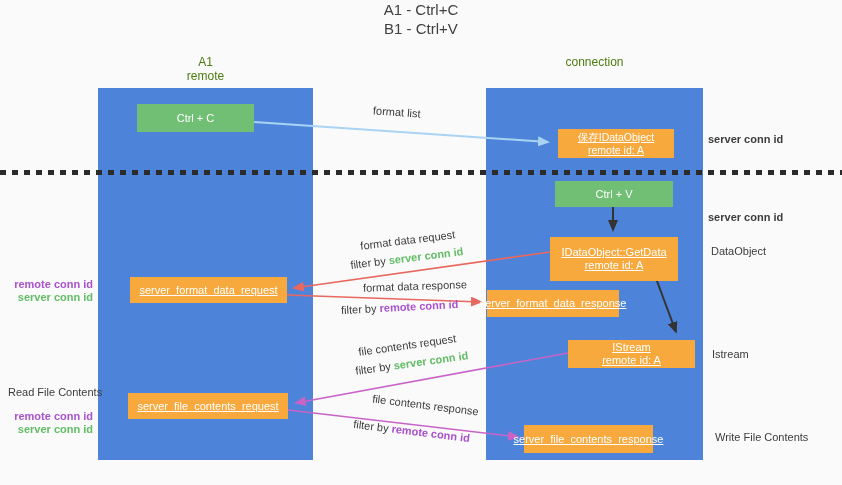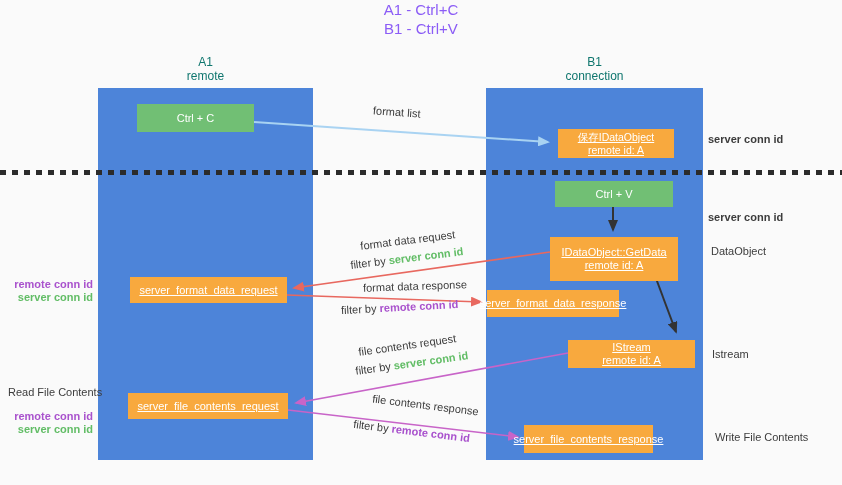--- a/index.html
+++ b/index.html
@@ -5,24 +5,24 @@
   html,body{margin:0;padding:0;background:#fafafa;}
   #canvas{
     position:relative;width:842px;height:485px;overflow:hidden;
     background:#fafafa;
     font-family:"Liberation Sans", sans-serif;
     color:#3c3c3c;
   }
   .abs{position:absolute;}
   .title{
     left:0;top:8;width:842px;text-align:center;
-    font-size:15px;line-height:19px;color:#8b5cf6;
+    font-size:15px;line-height:19px;color:#404040;
   }
   .lane-header{
-    text-align:center;font-size:12px;line-height:14px;color:#0f766e;top:55px;
+    text-align:center;font-size:12px;line-height:14px;color:#4d7c0f;top:55px;
   }
   .lane{
     background:#4d84d9;top:88px;height:372px;
   }
   #lane-a{left:98px;width:215px;}
   #lane-b{left:486px;width:217px;}
   #lane-a-header{left:98px;width:215px;}
   #lane-b-header{left:486px;width:217px;}
   .divider{
     left:0;top:170px;width:842px;height:5px;
@@ -86,21 +86,20 @@
   <div class="abs title">
     <div>A1 - Ctrl+C</div>
     <div>B1 - Ctrl+V</div>
   </div>
 
   <div class="abs lane-header" id="lane-a-header">
     <div>A1</div>
     <div>remote</div>
   </div>
   <div class="abs lane-header" id="lane-b-header">
-    <div>B1</div>
     <div>connection</div>
   </div>
 
   <div class="abs lane" id="lane-a"></div>
   <div class="abs lane" id="lane-b"></div>
 
   <svg id="arrows" class="abs" width="842" height="485" viewBox="0 0 842 485">
     <defs>
       <marker id="mk-blue" markerUnits="userSpaceOnUse" markerWidth="12" markerHeight="10" refX="10" refY="5" orient="auto">
           <path d="M0,0 L12,5 L0,10 z" fill="#a9d3f2"></path>

